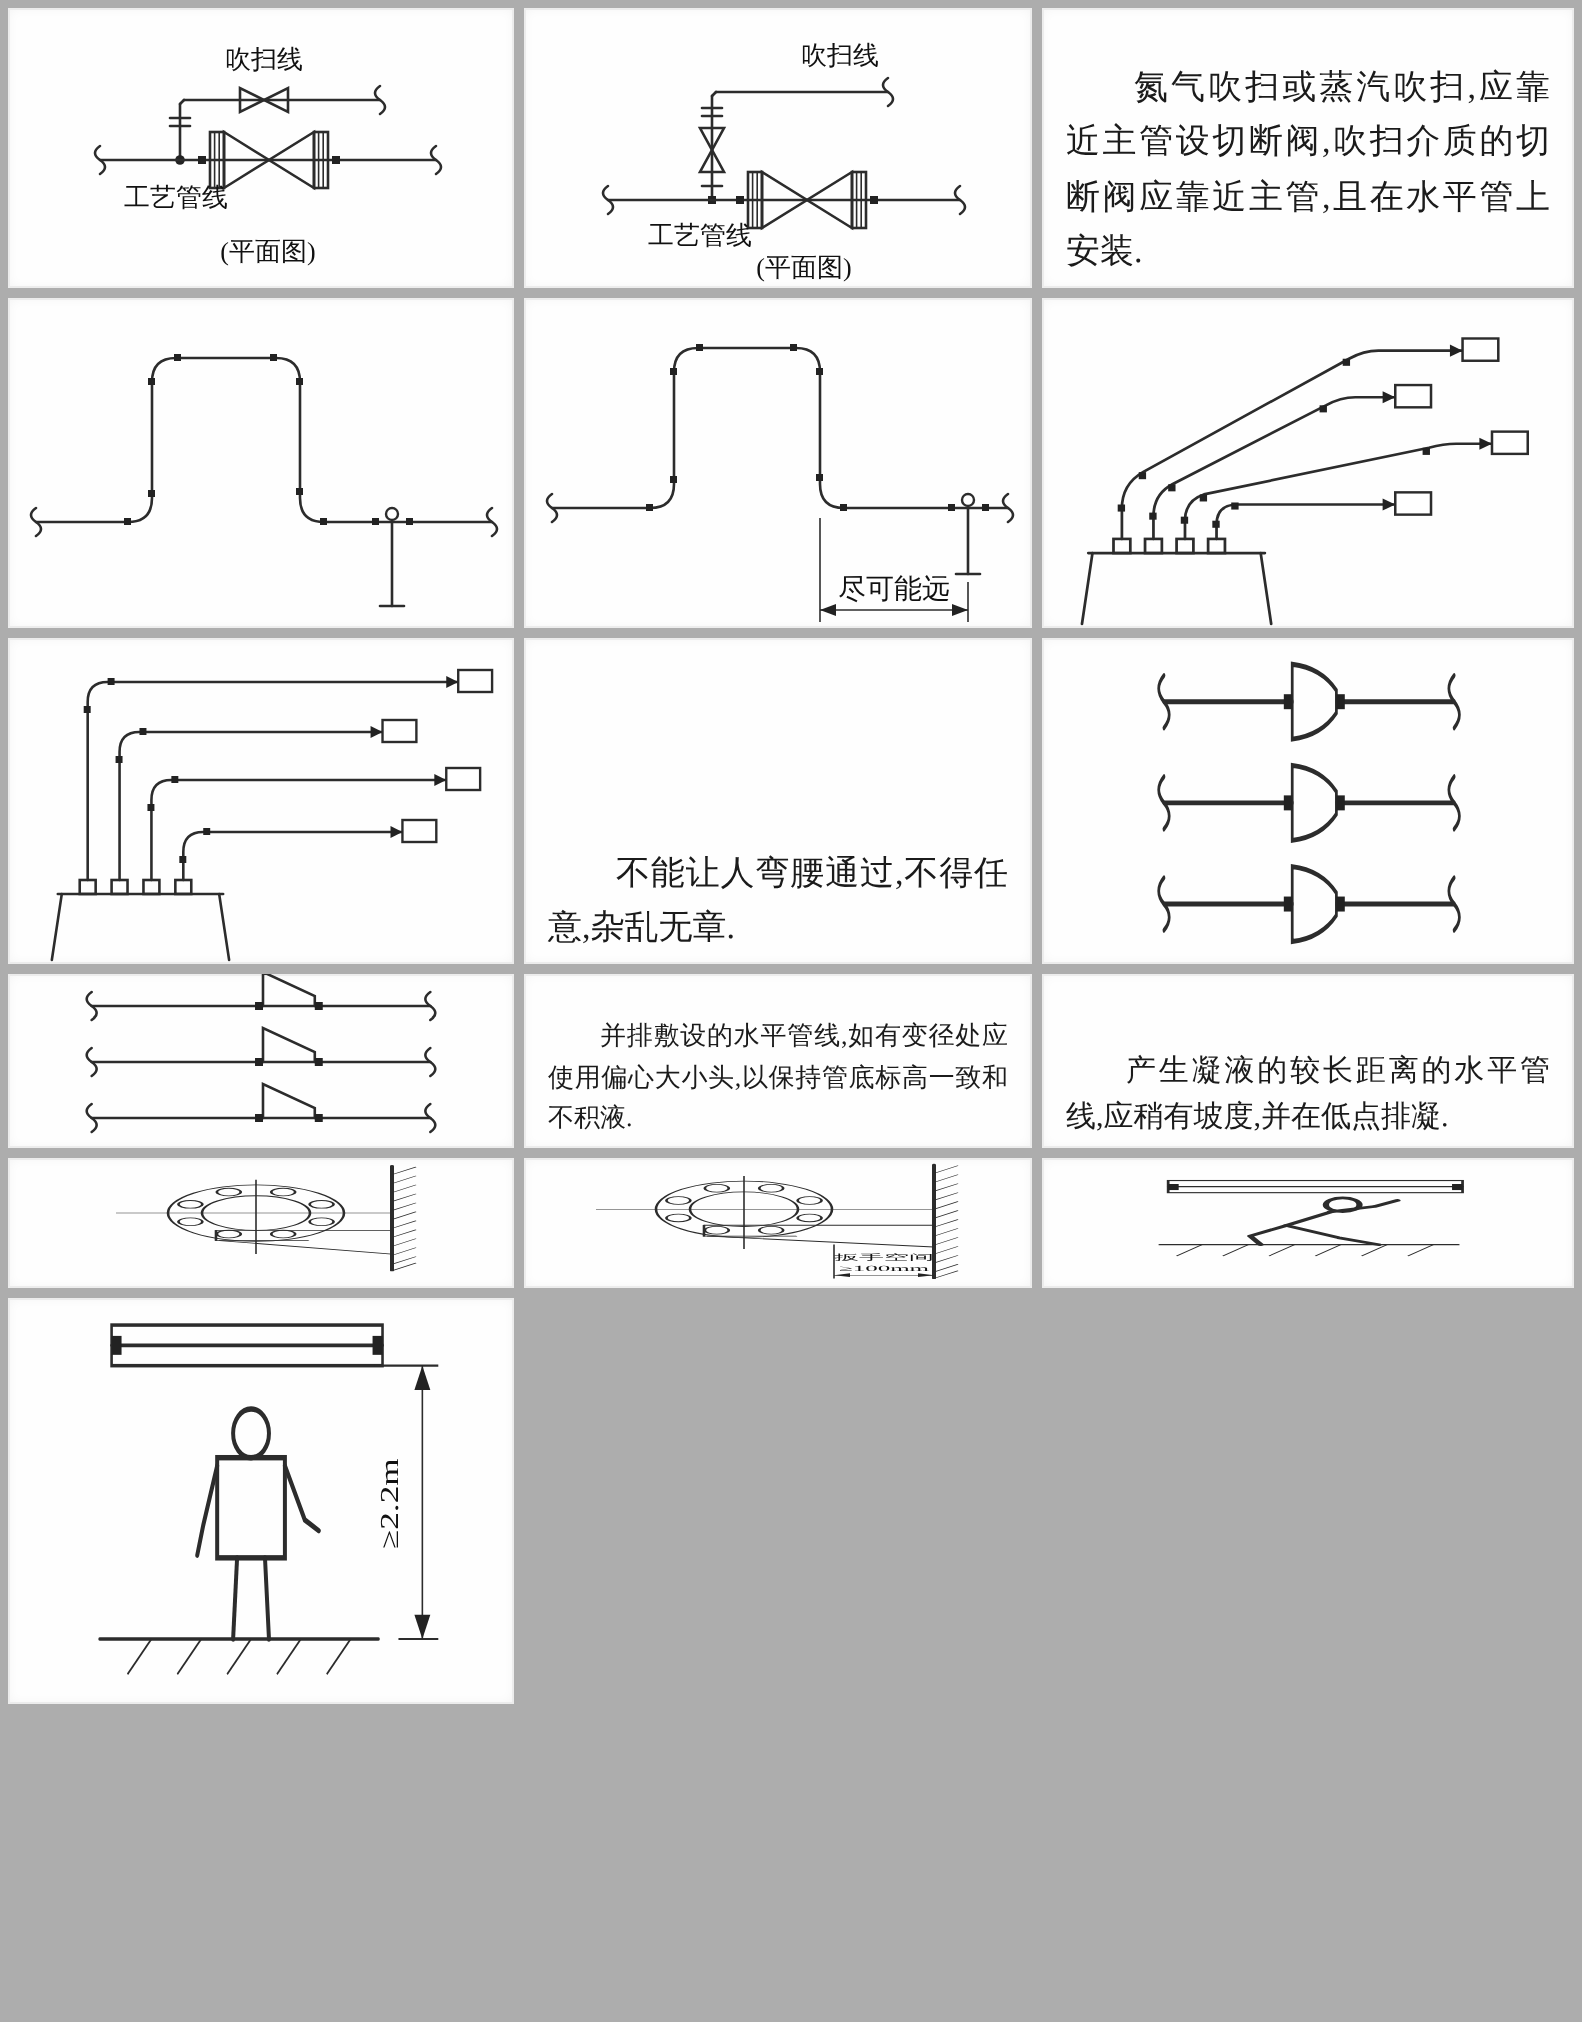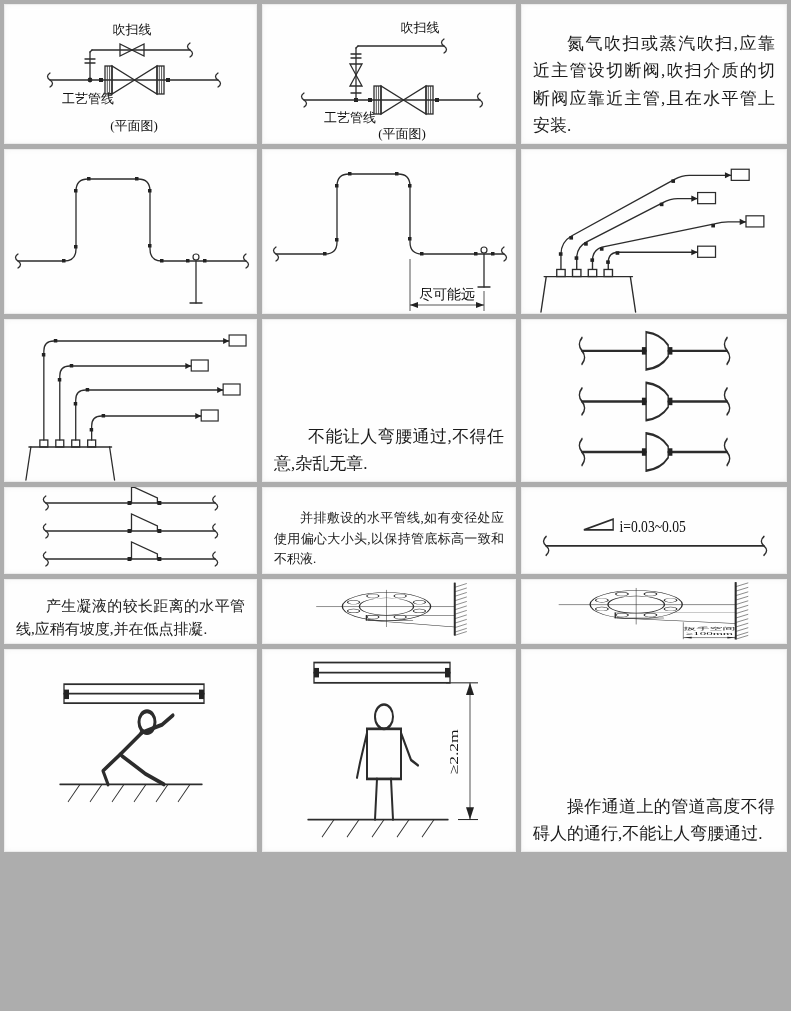--- a/index.html
+++ b/index.html
@@ -307,29 +307,20 @@
           <rect class="mk" x="154" y="70" width="4" height="4"></rect>
       </g>
     </svg>
   </div>
 
   <div class="cell notecell">
     <div class="note sm">并排敷设的水平管线,如有变径处应使用偏心大小头,以保持管底标高一致和不积液.</div>
   </div>
 
 
-  <div class="cell">
-    <svg viewBox="0 0 254 65" preserveAspectRatio="none">
-      <polygon class="pl" points="60,32 88,32 88,24"></polygon>
-      <text x="94" y="34" font-size="13" text-anchor="start">i=0.03~0.05</text>
-      <line class="pl" x1="24" y1="44" x2="232" y2="44"></line>
-      <path class="pl" d="M24,37 q-5,3.5 0,7 q5,3.5 0,7"></path>
-      <path class="pl" d="M232,37 q-5,3.5 0,7 q5,3.5 0,7"></path>
-    </svg>
-  </div>
 
   <div class="cell notecell">
     <div class="note xs">产生凝液的较长距离的水平管线,应稍有坡度,并在低点排凝.</div>
   </div>
 
   <div class="cell">
     <svg viewBox="0 0 253 203" preserveAspectRatio="none">
       <g>
         <line class="pl2" x1="192" y1="12" x2="192" y2="176"></line>
         <line class="thin" x1="192" y1="26" x2="204" y2="14"></line>
@@ -474,17 +465,14 @@
         <line class="thin" x1="184" y1="25" x2="216" y2="25"></line>
         <line class="thin" x1="196" y1="126" x2="216" y2="126"></line>
         <line class="thin" x1="208" y1="25" x2="208" y2="126"></line>
         <polygon class="mk" points="208,25 204,34 212,34"></polygon>
         <polygon class="mk" points="208,126 204,117 212,117"></polygon>
         <text transform="rotate(-90 196 76)" x="196" y="76" font-size="13" text-anchor="middle">≥2.2m</text>
       </g>
     </svg>
   </div>
 
-  <div class="cell notecell">
-    <div class="note">操作通道上的管道高度不得碍人的通行,不能让人弯腰通过.</div>
-  </div>
 
 </div>
 
 </body></html>

